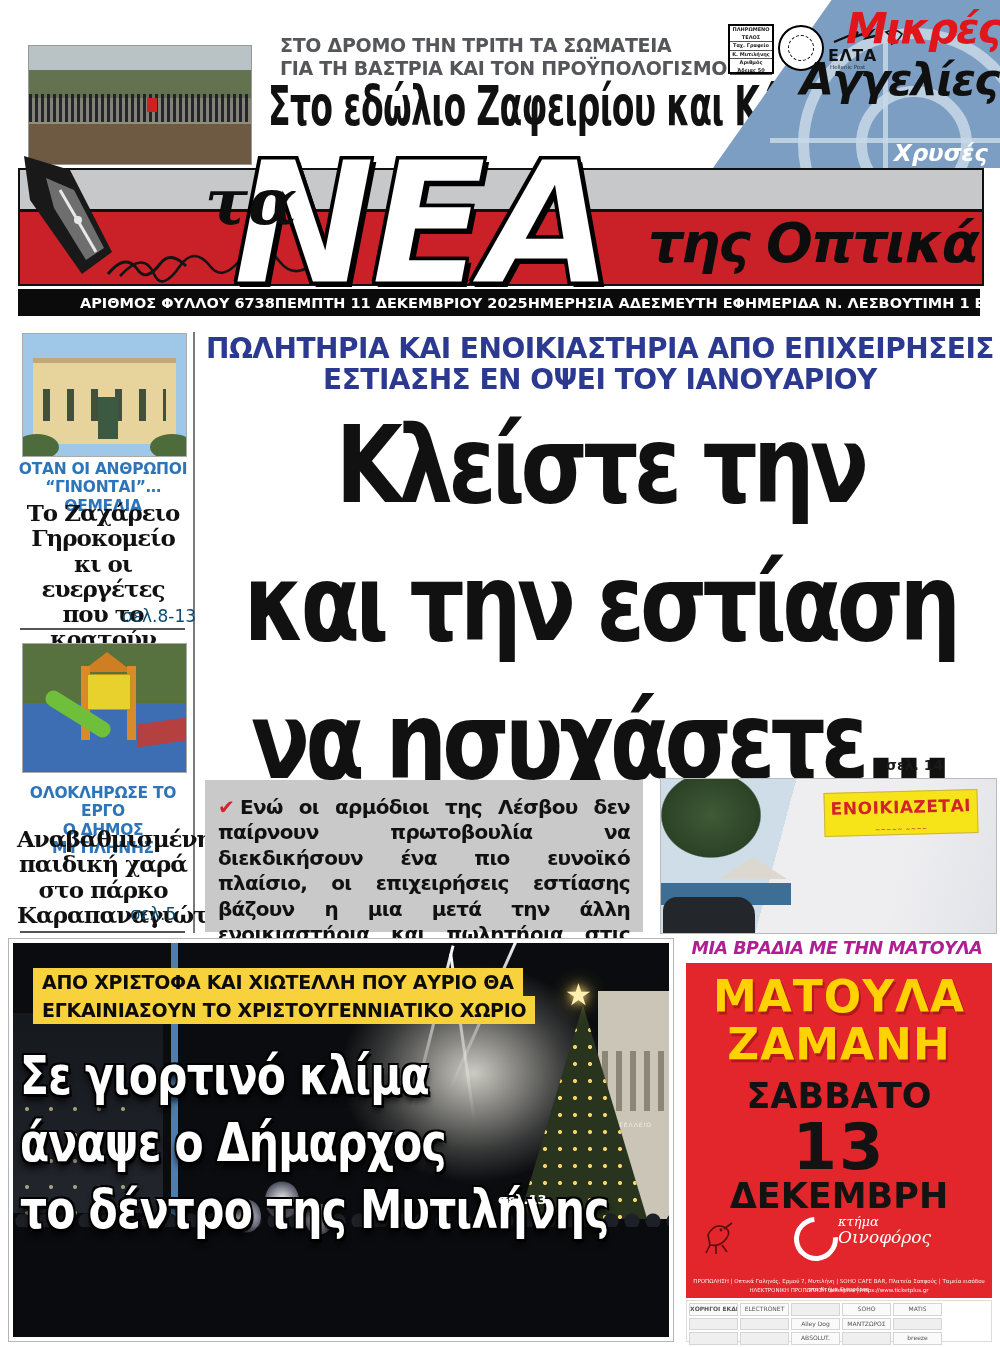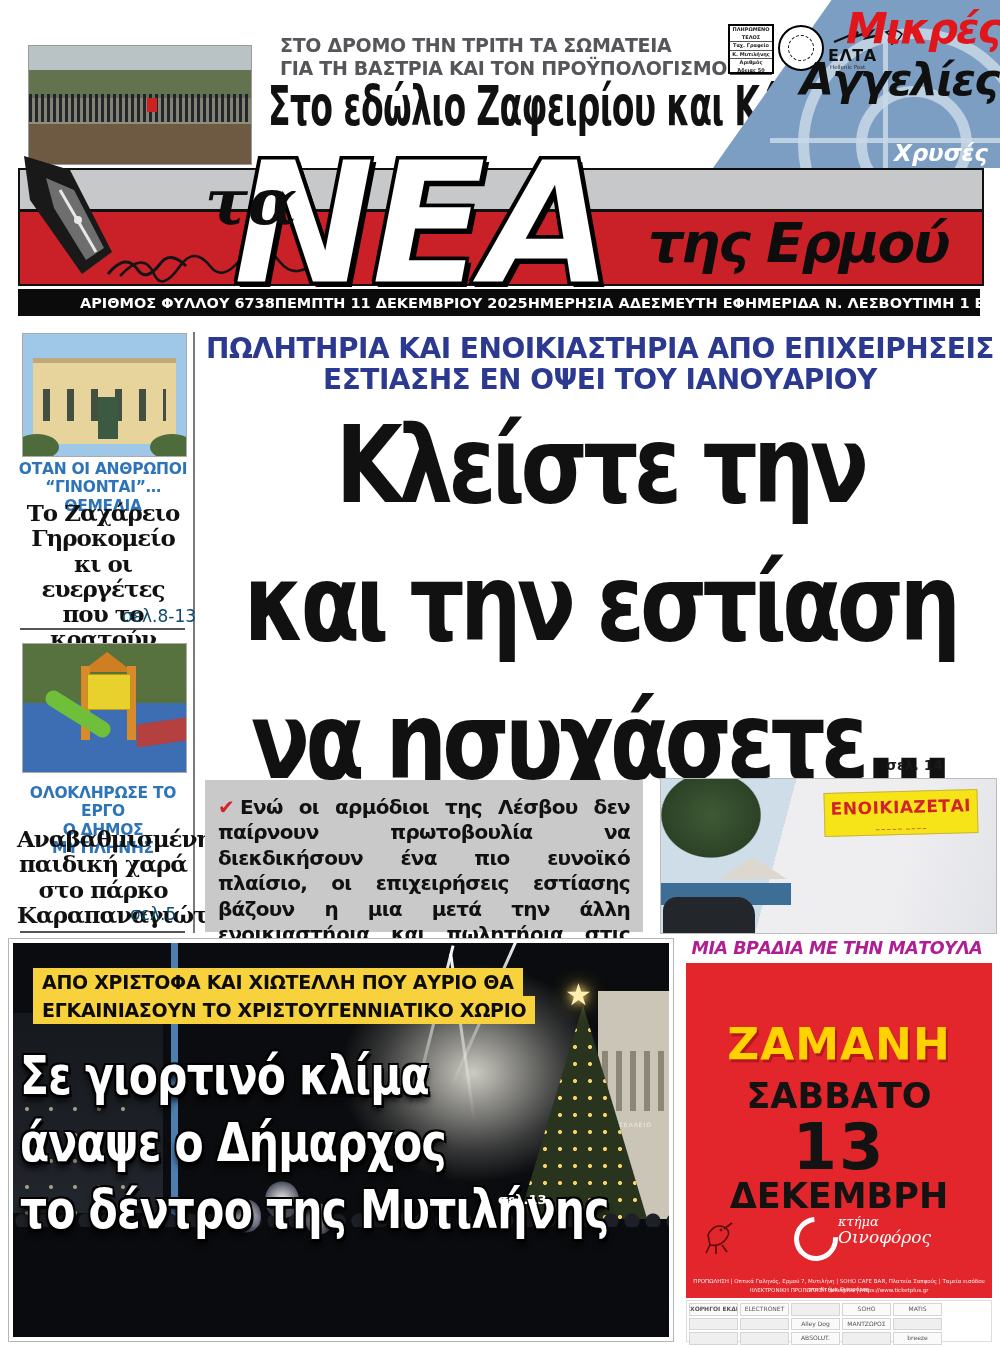--- a/index.html
+++ b/index.html
@@ -212,21 +212,21 @@
       <polygon points="30,22 58,34 88,92 70,104 38,52" fill="#6e6e6e"></polygon>
       <line x1="44" y1="34" x2="80" y2="96" stroke="#e8e8e8" stroke-width="3"></line>
       <circle cx="62" cy="64" r="4" fill="#e8e8e8"></circle>
       <path d="M92 118 q18 -22 30 -4 q8 12 22 -6 q10 -14 26 2" fill="none" stroke="#141414" stroke-width="3"></path>
     </svg>
     <svg class="abs" style="left:96px;top:76px;" width="300" height="40" viewBox="0 0 300 40">
       <path d="M4 30 q24 -26 34 -2 q8 18 26 -8 q14 -20 30 0 q12 16 30 -6 q20 -24 40 2 q16 20 40 -4" fill="none" stroke="#141414" stroke-width="2.6"></path>
     </svg>
     <div class="abs mh-prefix">τα</div>
     <div class="abs mh-title">ΝΕΑ</div>
-    <div class="abs mh-suffix">της Ερμού</div>
+    <div class="abs mh-suffix">της Οπτικά</div>
   </div>
 
   <div class="abs info-bar">
     <span>ΑΡΙΘΜΟΣ ΦΥΛΛΟΥ 6738</span>
     <span>ΠΕΜΠΤΗ 11 ΔΕΚΕΜΒΡΙΟΥ 2025</span>
     <span>ΗΜΕΡΗΣΙΑ ΑΔΕΣΜΕΥΤΗ ΕΦΗΜΕΡΙΔΑ Ν. ΛΕΣΒΟΥ</span>
     <span>ΤΙΜΗ 1 ΕΥΡΩ</span>
   </div>
 
   <div class="abs vdivider"></div>
@@ -320,20 +320,21 @@
   </div>
   <div class="abs bottom-headline">
     <div>Σε γιορτινό κλίμα</div>
     <div>άναψε ο Δήμαρχος</div>
     <div>το δέντρο της Μυτιλήνης</div>
   </div>
   <div class="abs bottom-ref">σελ.13</div>
 
   <div class="abs ad-topline">ΜΙΑ ΒΡΑΔΙΑ ΜΕ ΤΗΝ ΜΑΤΟΥΛΑ</div>
   <div class="abs ad-box">
+    <div class="ad-artist" style="top:12px;">ΜΑΤΟΥΛΑ</div>
     <div class="ad-artist" style="top:60px;">ΖΑΜΑΝΗ</div>
     <div class="ad-day" style="top:116px;">ΣΑΒΒΑΤΟ</div>
     <div class="ad-num" style="top:152px;">13</div>
     <div class="ad-day" style="top:216px;">ΔΕΚΕΜΒΡΗ</div>
     <div class="ad-venue">
       <svg class="ad-bird" width="40" height="42" viewBox="0 0 40 42">
         <path d="M8 20 q6 -12 16 -8 q8 4 2 12 q-6 8 -16 6 z M24 14 l8 -6 M10 30 l-4 8 M16 30 l0 9 M22 30 l5 7" fill="none" stroke="#5a0d10" stroke-width="1.6"></path>
         <circle cx="21" cy="15" r="1.4" fill="#5a0d10"></circle>
       </svg>
       <div class="ad-ring"></div>

